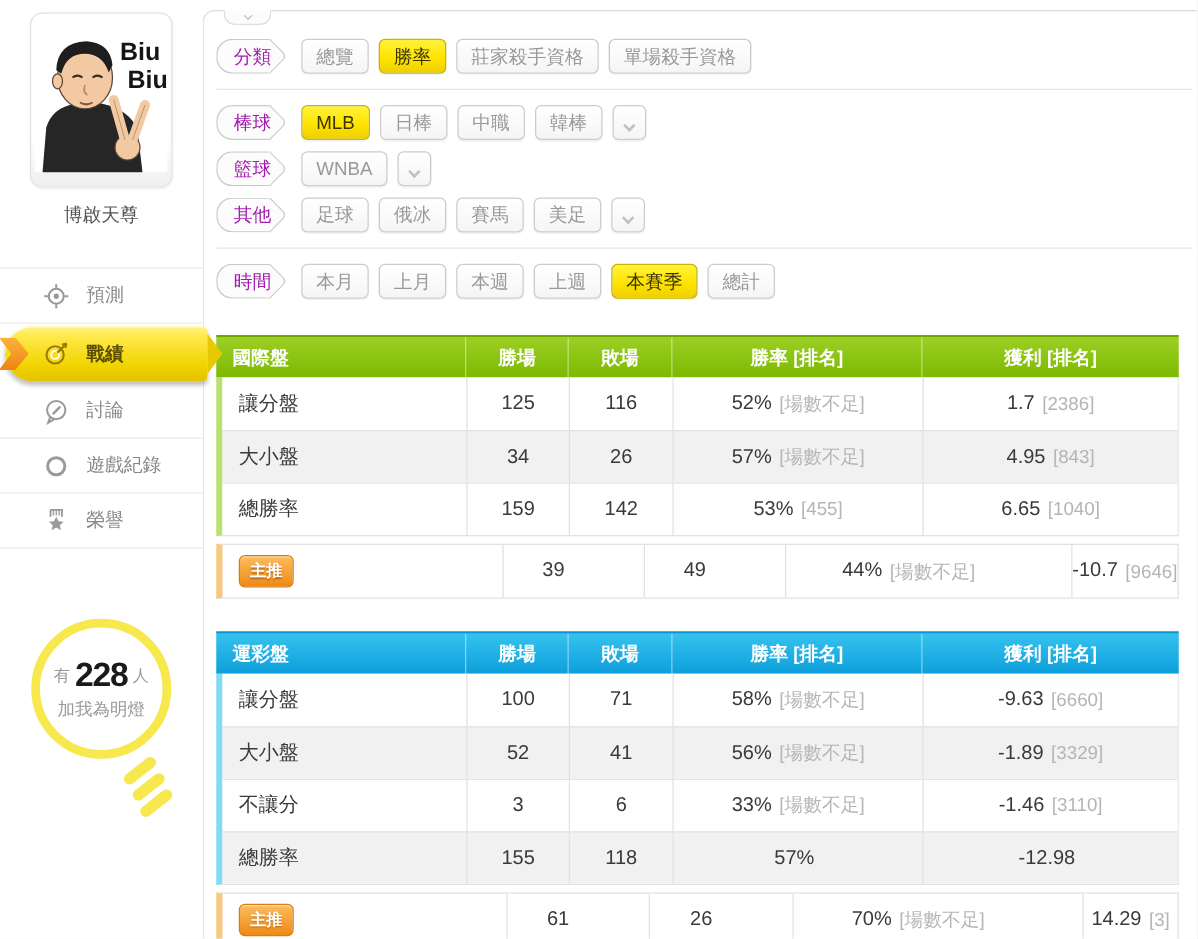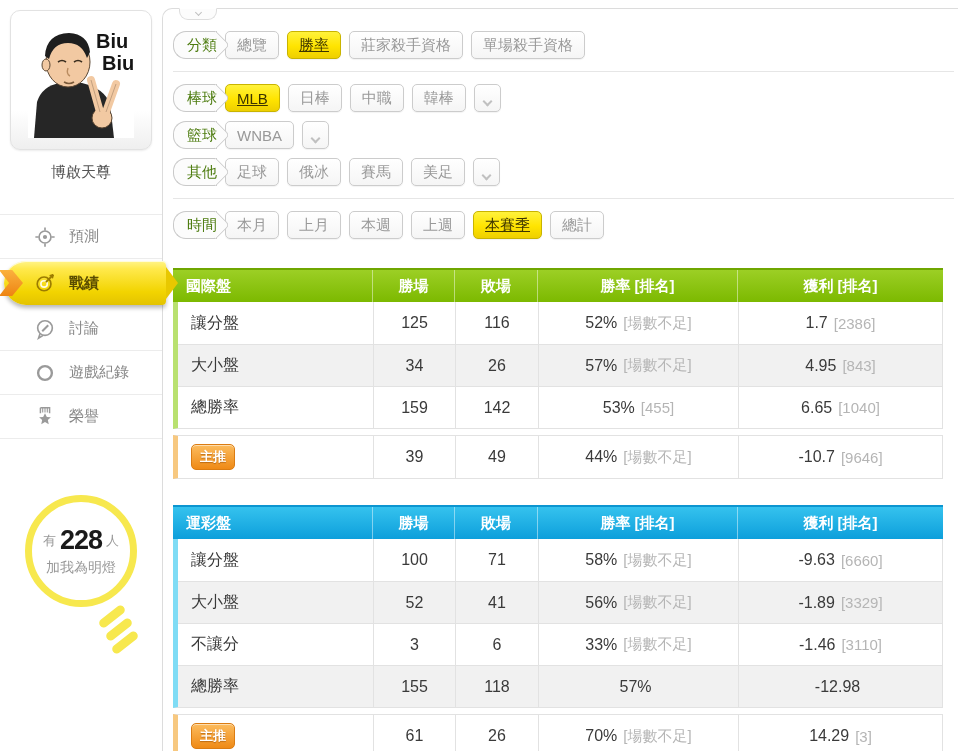--- a/index.html
+++ b/index.html
@@ -2,21 +2,21 @@
 <html><head>
 <meta charset="utf-8">
 <style>
   * { box-sizing: border-box; margin: 0; padding: 0; }
   html,body { width:958px; height:751px; background:#fff;
     font-family:"Liberation Sans","DejaVu Sans",sans-serif; overflow:hidden; }
   .page { display:flex; width:958px; height:751px; }
 
   
   .sidebar { flex:0 0 162px; padding-top:10px; position:relative; }
-  .avatar-card { width:142px; height:140px; margin:0 auto; border:1px solid #e2e2e2;
+  .avatar-card { width:114px; height:140px; margin:0 auto; border:1px solid #e2e2e2;
     border-radius:10px; background:linear-gradient(#ffffff 72%,#efefef);
     box-shadow:0 1px 2px rgba(0,0,0,.08); display:flex; align-items:center; justify-content:center; }
   .username { text-align:center; margin-top:13px; font-size:15px; color:#555; }
 
   .menu { margin-top:32px; border-top:1px solid #ececec; }
   .menu-item { position:relative; height:44px; display:flex; align-items:center;
     padding-left:34px; gap:13px; color:#888; font-size:15px; border-bottom:1px solid #ececec; cursor:pointer;text-align:right; }
   .menu-item .mi-icon { width:22px; height:22px; display:inline-flex; }
   .menu-item.active { background:linear-gradient(#fff килим48a,#ffe94c 18%,#f2d400 70%,#e3c300);
     background:linear-gradient(#fff48a,#ffe94c 18%,#f2d400 70%,#e3c300);
@@ -46,32 +46,32 @@
   .content { flex:1; margin-top:8px; border-left:1px solid #dcdcdc; border-top:1px solid #dcdcdc;
     border-top-left-radius:10px; padding:13px 0 0 10px; position:relative; }
   .collapse-tab { position:absolute; top:-1px; left:16px; width:38px; height:12px;
     border:1px solid #ddd; border-top:1px solid #fff; border-radius:0 0 9px 9px;
     background:#fcfcfc; display:flex; align-items:flex-start; justify-content:center; cursor:pointer; }
   .chev { display:inline-block; width:7px; height:7px; border-right:2px solid #c0c0c0;
     border-bottom:2px solid #c0c0c0; transform:rotate(45deg); }
   .collapse-tab .chev { width:5px; height:5px; border-width:1px; margin-top:1px; }
 
   .filter-row { display:flex; align-items:center; gap:8px; margin:9px 0; }
-  .tag { position:relative; font-size:15px; color:#4d7c0f; border:1px solid #c9c9c9; border-right:none;
-    border-radius:13px 0 0 13px; padding:4px 0 4px 13px; background:#fcfcfc; height:28px;
+  .tag { position:relative; font-size:15px; color:#a21caf; border:1px solid #c9c9c9; border-right:none;
+    border-radius:13px 0 0 13px; padding:4px 0 4px 13px; margin-right:16px; background:#fcfcfc; height:28px;
     display:inline-flex; align-items:center; }
   .tag::after { content:""; position:absolute; top:50%; right:-9px; width:19px; height:19px;
     transform:translateY(-50%) rotate(45deg); border-top:1px solid #c9c9c9;
     border-right:1px solid #c9c9c9; border-radius:0 5px 0 0; background:#fcfcfc; }
   .tag-text { position:relative; z-index:1; }
   .fbtn { font-size:15px; color:#999; border:1px solid #ccc; border-radius:5px; padding:4px 11px;
     background:linear-gradient(#ffffff,#f5f5f5); box-shadow:0 1px 1px rgba(0,0,0,.05);
     cursor:pointer; font-family:inherit; height:28px; }
   .fbtn.selected { background:linear-gradient(#fff23c,#ffe400 55%,#eecf00);
-    border-color:#c9b400; color:#3c3400;text-decoration:underline; }
+    border-color:#c9b400; color:#3c3400; }
   .fbtn.more { padding:4px 9px 2px; }
   .divider { border-top:1px solid #e6e6e6; margin:12px 4px 12px 0; }
 
   
   .table { width:770px; margin-top:29px; font-size:15px; }
   .t2 { margin-top:26px; }
   .t-head { display:flex; height:34px; color:#fff; font-weight:bold; }
   .green .t-head { background:linear-gradient(#9ccf25,#7cb900); border-top:2px solid #6fa600; }
   .blue  .t-head { background:linear-gradient(#35c2ee,#0d9fdb); border-top:2px solid #0c95d0; }
   .cell { display:flex; align-items:center; justify-content:center; }
@@ -81,21 +81,21 @@
   .t-body { border:1px solid #e2e2e2; border-top:none; border-left:5px solid #b9e170; }
   .blue .t-body { border-left-color:#7fdcf5; }
   .t-body .c0 { width:195px; }
   .t-row { display:flex; height:42px; background:#fff; border-top:1px solid #e2e2e2; color:#3a3a3a; }
   .t-row:first-child { border-top:none; }
   .t-row.alt { background:#f1f1f1; }
   .t-row .cell + .cell { border-left:1px solid #e2e2e2; }
   .t-row .cell, .highlight-row .cell { font-size:16px; }
   .note { color:#b5b5b5; margin-left:6px; font-size:15px; }
   .highlight-row { display:flex; height:44px; margin-top:6px; background:#fff;
-    border:1px solid #e2e2e2; border-left:5px solid #f7c880; color:#3a3a3a; }
+    border:1px solid #e2e2e2; border-left:5px solid #f7c880; color:#3a3a3a;gap:32px; }
   .highlight-row .c0 { width:195px; }
   .highlight-row .cell + .cell { border-left:1px solid #e2e2e2; }
   .badge { background:linear-gradient(#fcbc5e,#ef8a16); border:1px solid #db7c12; border-radius:5px;
     color:#fff; font-size:13px; font-weight:bold; padding:3px 8px;
     text-shadow:0 1px 1px rgba(150,75,0,.6); box-shadow:inset 0 1px 0 rgba(255,255,255,.5); }
 </style>
 </head>
 <body>
 
 <div class="page">

